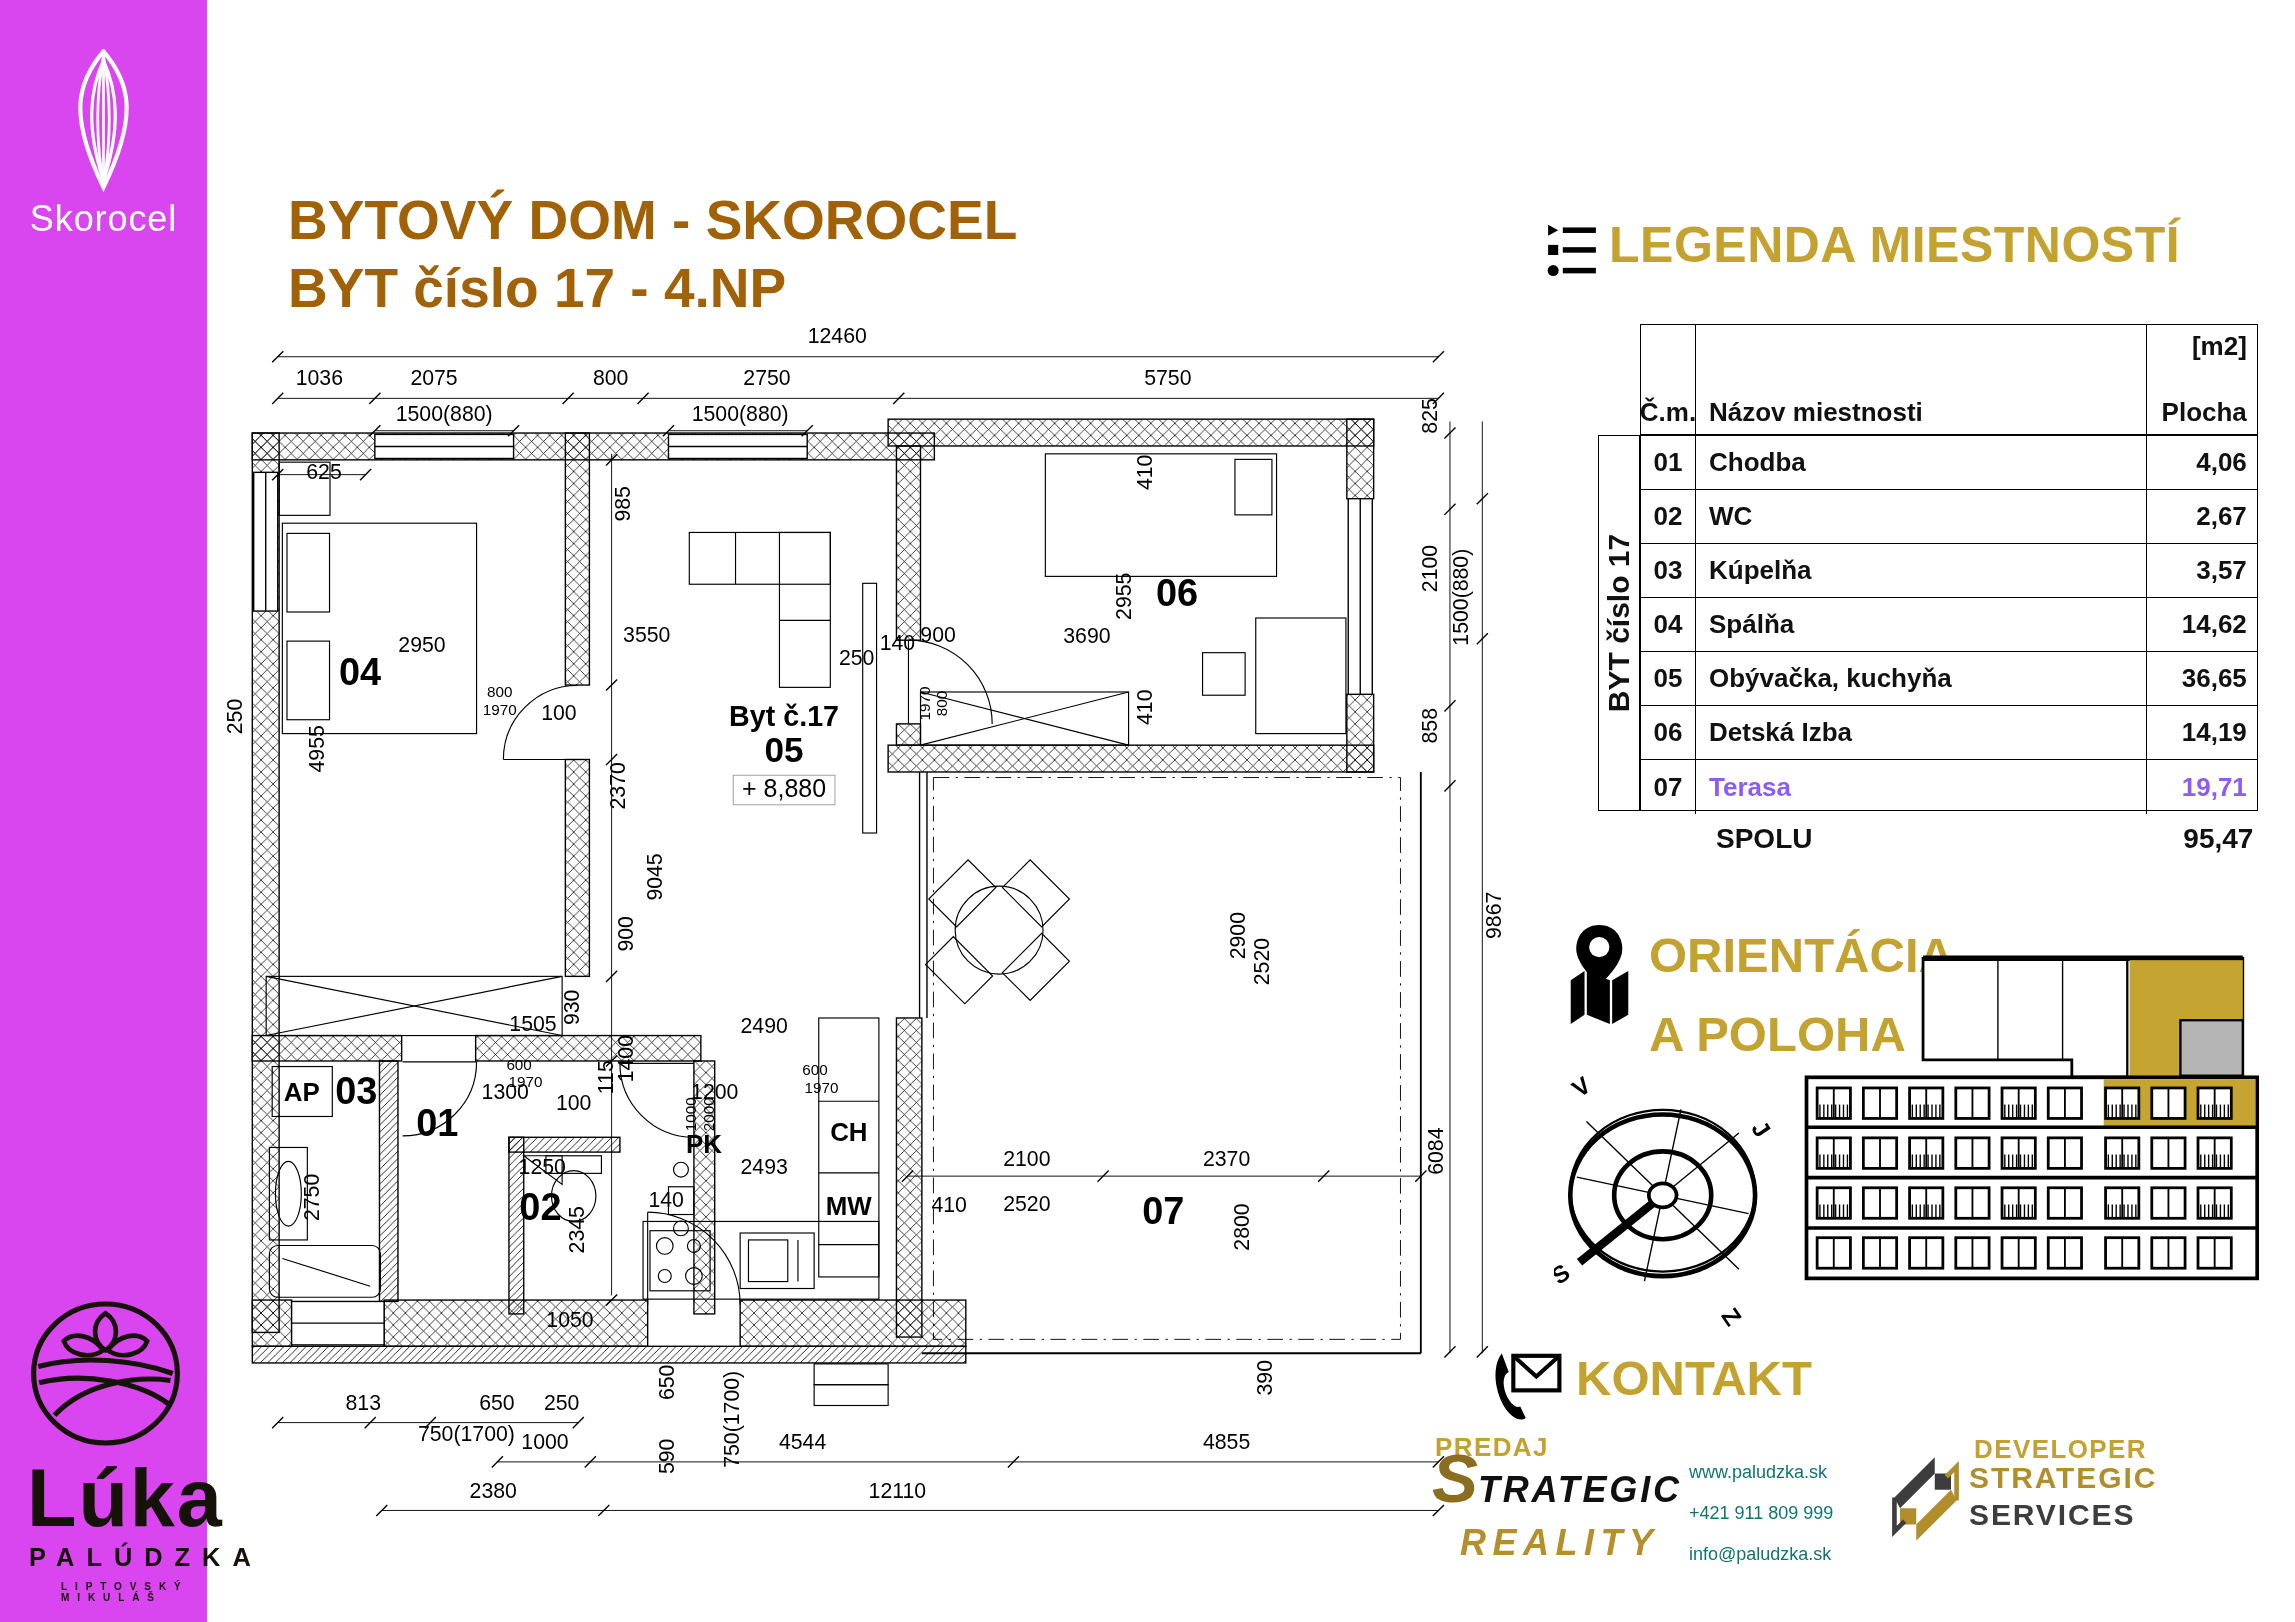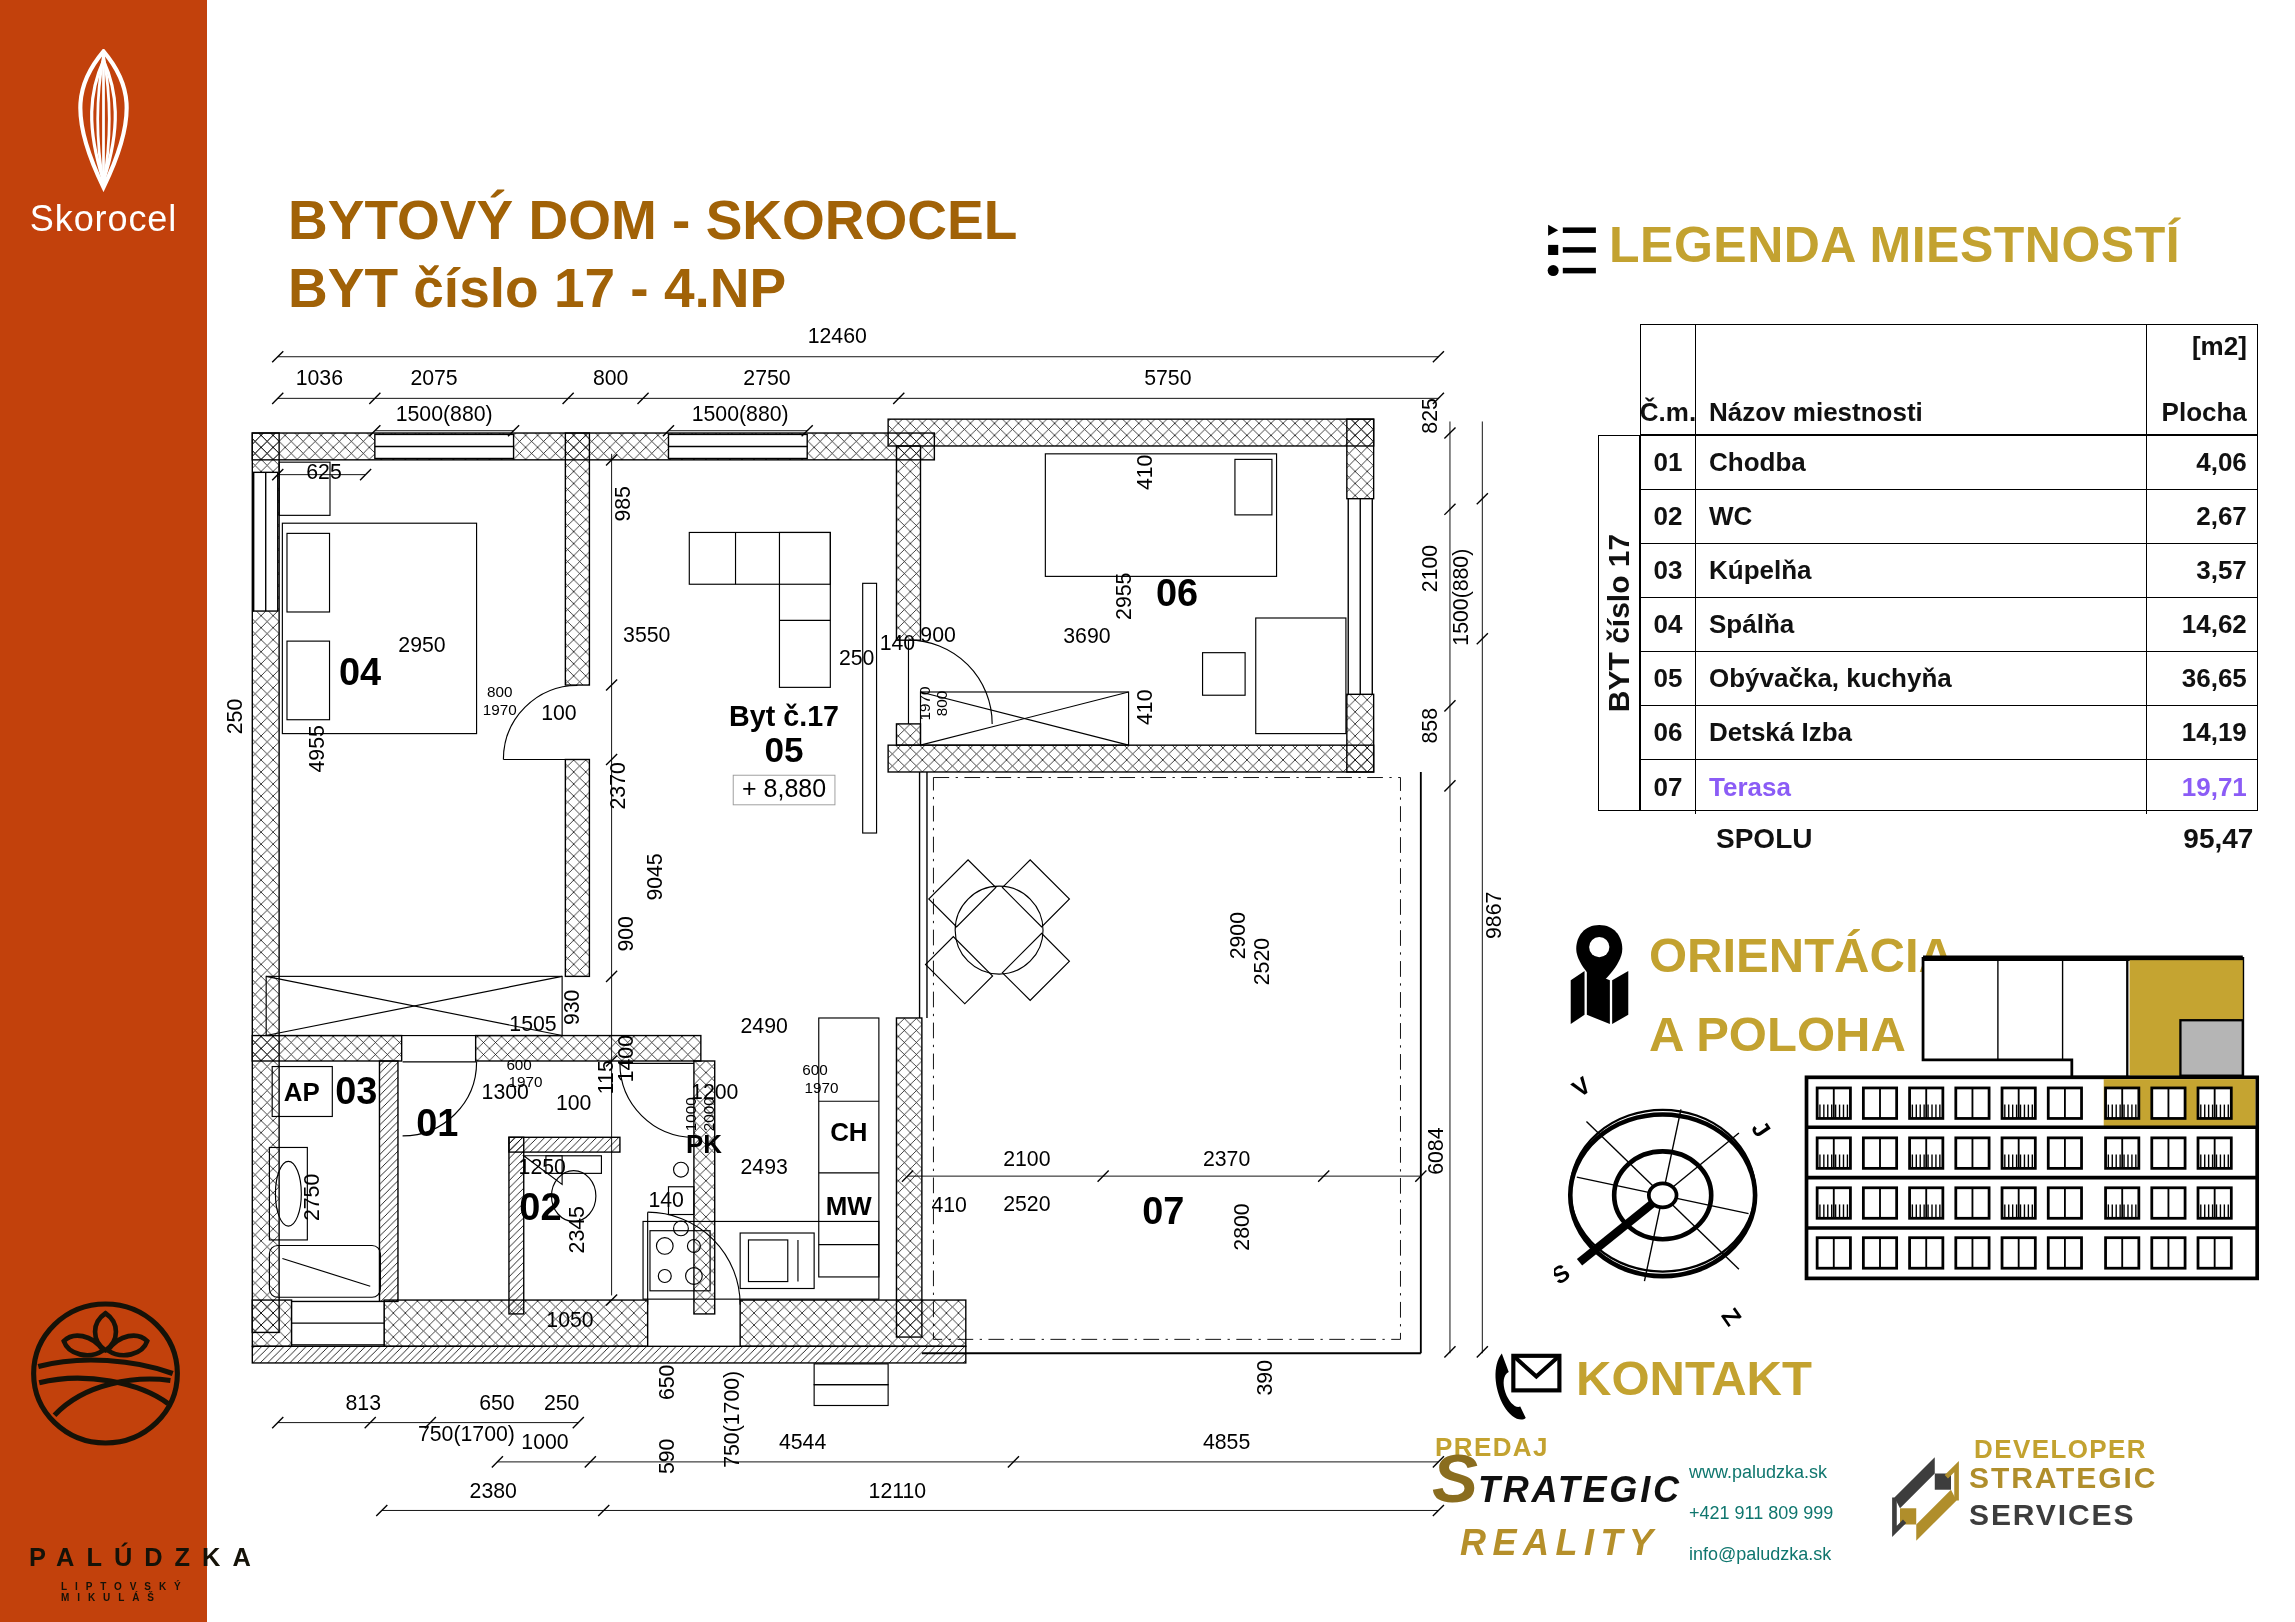--- a/index.html
+++ b/index.html
@@ -1,21 +1,21 @@
 <!DOCTYPE html>
 <html style="font-size:7.4px"><head>
 <meta charset="utf-8">
 <style>
   html,body{margin:0;padding:0;}
   body{width:2295px;height:1623px;position:relative;background:#fff;
        font-family:"Liberation Sans",sans-serif;overflow:hidden;color:#111;}
   .abs{position:absolute;}
 
   
-  #sidebar{left:0;top:0;width:207px;height:1623px;background:#c2410c;}
+  #sidebar{left:0;top:0;width:207px;height:1623px;background:#d946ef;}
   #skorocel-text{left:0;top:198px;width:207px;text-align:center;color:#fff;
                  font-size:36px;letter-spacing:0.9px;}
   #luka-name{left:27px;top:1452px;font-size:81px;font-weight:bold;color:#151208;letter-spacing:1.9px;}
   #luka-sub{left:29px;top:1543px;font-size:25.4px;font-weight:bold;color:#151208;letter-spacing:12px;}
   #luka-sub2{left:29px;top:1581px;font-size:10px;font-weight:bold;color:#151208;letter-spacing:7.9px;margin-left:32px;}
 
   
   #title{left:288px;top:186px;font-size:55px;font-weight:bold;line-height:68px;color:#a16207;}
 
   
@@ -87,20 +87,21 @@
 
   <svg class="abs" style="left:29px;top:1297px" width="153" height="153" viewBox="0 0 330 330">
     <ellipse cx="165" cy="165" rx="155" ry="150" fill="none" stroke="#151208" stroke-width="11"></ellipse>
     <path d="M165 35 C195 55 195 95 165 115 C135 95 135 55 165 35 Z" fill="none" stroke="#151208" stroke-width="10"></path>
     <path d="M160 115 C135 80 95 75 75 95 C85 125 130 135 160 115 Z" fill="none" stroke="#151208" stroke-width="10"></path>
     <path d="M170 115 C195 80 235 75 255 95 C245 125 200 135 170 115 Z" fill="none" stroke="#151208" stroke-width="10"></path>
     <path d="M20 150 C110 125 230 135 310 165" fill="none" stroke="#151208" stroke-width="11"></path>
     <path d="M22 185 C120 160 240 185 300 230" fill="none" stroke="#151208" stroke-width="11"></path>
     <path d="M55 255 C120 185 230 170 305 180" fill="none" stroke="#151208" stroke-width="11"></path>
   </svg>
+  <div class="abs" id="luka-name">Lúka</div>
   <div class="abs" id="luka-sub">PALÚDZKA</div>
   <div class="abs" id="luka-sub2">LIPTOVSKÝ MIKULÁŠ</div>
 </div>
 
 <div class="abs" id="title">
   <div>BYTOVÝ DOM - SKOROCEL</div>
   <div>BYT číslo 17 - 4.NP</div>
 </div>
 
 <svg class="abs" style="left:213px;top:315px" width="1341" height="1258" viewBox="0 0 2900 2720">

